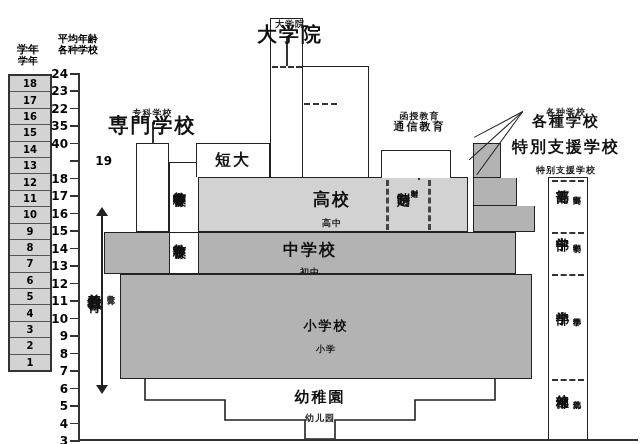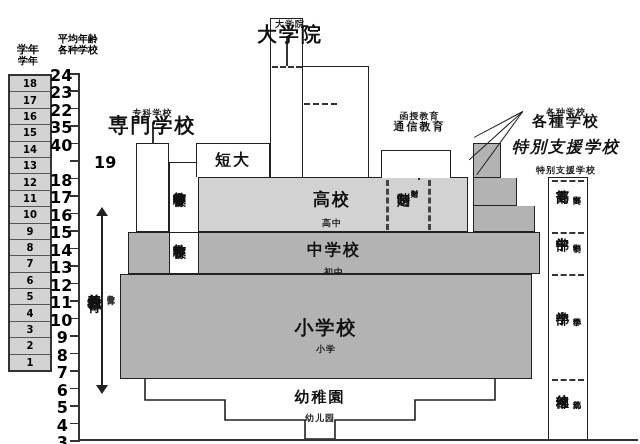--- a/index.html
+++ b/index.html
@@ -16,21 +16,21 @@
   .grade-cell{height:15.4px;border-bottom:1px solid #555;display:flex;align-items:center;
               justify-content:center;font-size:10px;font-weight:bold;background:#d3d3d3;color:#000;}
   .grade-cell:last-child{border-bottom:none;}
 
   
   #age-head{left:50px;top:34px;width:56px;text-align:center;line-height:1.05;}
   #age-head .a1{font-size:10px;font-weight:bold;}
   #age-head .a2{font-size:10px;font-weight:bold;}
   #axis-line{left:78px;top:73px;width:2px;height:367px;background:#333;}
   .age-tick{position:absolute;left:70px;width:10px;height:1.5px;background:#333;}
-  .age-num{position:absolute;left:50px;width:18px;text-align:right;font-size:16px;
+  .age-num{position:absolute;left:50px;width:18px;text-align:right;font-size:12px;
            font-weight:bold;color:#000;line-height:1;}
 
   
   #comp-arrow{left:101px;top:215px;width:2px;height:170px;background:#222;}
   .arrow-head{position:absolute;left:96px;width:0;height:0;border-left:6px solid transparent;
               border-right:6px solid transparent;}
   #comp-label-jp{left:86px;top:283px;font-size:14px;font-weight:bold;writing-mode:vertical-rl;
                  text-orientation:upright;letter-spacing:1px;color:#111;}
   #comp-label-cn{left:104px;top:289px;font-size:8px;font-weight:bold;writing-mode:vertical-rl;
                  text-orientation:upright;color:#333;}
@@ -225,21 +225,21 @@
   <div class="callout" style="left:523px;top:112px;width:55px;transform:rotate(152deg);"></div>
   <div class="callout" style="left:523px;top:112px;width:72px;transform:rotate(138deg);"></div>
   <div class="callout" style="left:523px;top:112px;width:78px;transform:rotate(126deg);"></div>
   <div class="ctr" style="top:111px;left:492px;width:148px;">
     <span class="lbl-jp" style="font-size:15px;">各種学校</span>
   </div>
   <div class="ctr" style="top:100px;left:492px;width:148px;">
     <span class="lbl-cn">各种学校</span>
   </div>
 
-  <div class="ctr" style="top:137px;left:492px;width:148px;font-style:italic;">
+  <div class="ctr" style="top:137px;left:492px;width:148px;">
     <span class="lbl-jp" style="font-size:16px;">特別支援学校</span>
   </div>
   <div class="ctr" style="top:158px;left:492px;width:148px;">
     <span class="lbl-cn">特别支援学校</span>
   </div>
   <div class="box white" style="left:548px;top:177px;width:40px;height:263px;"></div>
   <div id="ss-sections">
       <div class="dashrow" style="left: 552px; top: 180px; width: 32px;"></div>
       <div class="vlbl" style="left: 553px; top: 179px; font-size: 13px; letter-spacing: 0px;">高等部</div>
       <div class="vlbl" style="left: 570px; top: 189px; font-size: 8px;">高中部</div>
@@ -247,35 +247,35 @@
       <div class="vlbl" style="left: 553px; top: 227px; font-size: 13px; letter-spacing: 0px;">中学部</div>
       <div class="vlbl" style="left: 570px; top: 237px; font-size: 8px;">初中部</div>
       <div class="dashrow" style="left: 552px; top: 274px; width: 32px;"></div>
       <div class="vlbl" style="left: 553px; top: 300.5px; font-size: 13px; letter-spacing: 0px;">小学部</div>
       <div class="vlbl" style="left: 570px; top: 310.5px; font-size: 8px;">小学部</div>
       <div class="dashrow" style="left: 552px; top: 379px; width: 32px;"></div>
       <div class="vlbl" style="left: 553px; top: 383.5px; font-size: 13px; letter-spacing: 0px;">幼稚部</div>
       <div class="vlbl" style="left: 570px; top: 393.5px; font-size: 8px;">幼儿部</div>
     </div>
 
-  <div class="box gray" style="left:128px;top:232px;width:412px;height:42px;">
+  <div class="box gray" style="left:104px;top:232px;width:412px;height:42px;">
     <div class="ctr" style="top:7px;">
       <span class="lbl-jp" style="font-size:16px;">中学校</span>
     </div>
     <div class="ctr" style="top:27px;">
       <span class="lbl-cn">初中</span>
     </div>
   </div>
 
   <div class="abs" style="left:169px;top:233px;width:28px;height:40px;background:#fff;border-left:1.5px solid #222;border-right:1.5px solid #222;"></div>
   <div class="vlbl" style="left:170px;top:234px;font-size:13px;letter-spacing:0px;">教育学校</div>
 
   <div class="box gray" style="left:120px;top:274px;width:412px;height:105px;">
     <div class="ctr" style="top:40px;">
-      <span class="lbl-jp" style="font-size:19px;text-align:center;">小学校</span>
+      <span class="lbl-jp" style="font-size:13px;text-align:center;">小学校</span>
     </div>
     <div class="ctr" style="top:62px;">
       <span class="lbl-cn">小学</span>
     </div>
   </div>
 
   <div class="abs" style="left:144px;top:379px;width:352px;height:61px;">
     <svg width="352" height="61" viewBox="0 0 352 61">
       <path d="M1,0 L1,21 L81,21 L81,41 L161,41 L161,60 L191,60 L191,41 L271,41 L271,21 L351,21 L351,0" fill="#ffffff" stroke="#222222" stroke-width="1.6"></path>
     </svg>

